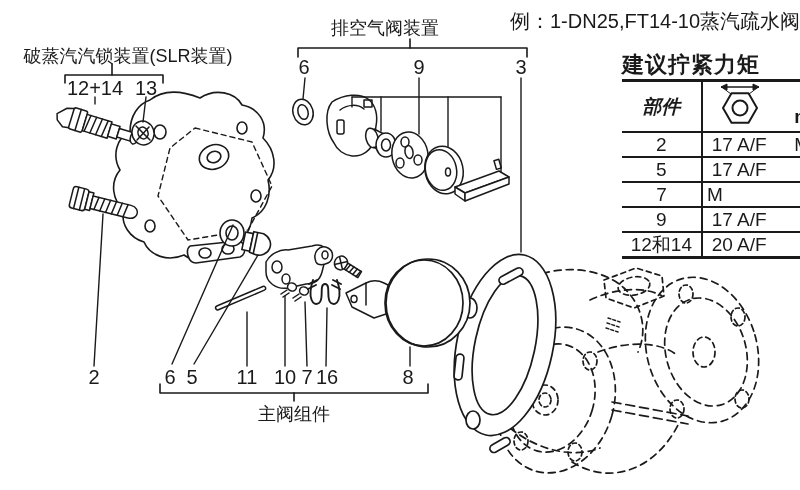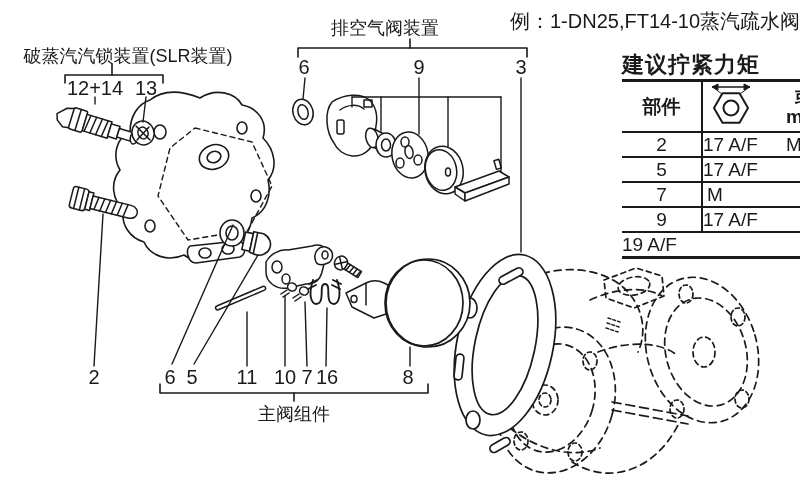--- a/index.html
+++ b/index.html
@@ -10,23 +10,23 @@
   .cjk{font-size:18px;}
   .example{position:absolute;left:510px;top:8px;font-size:20px;white-space:nowrap;}
   
   .tq{position:absolute;left:622px;top:50px;width:242px;}
   .tq-title{font-size:22px;font-weight:bold;letter-spacing:1px;height:26px;}
   .tq-grid{margin-top:3px;border-top:3px solid #1a1a1a;border-bottom:3px solid #1a1a1a;}
   .tq-head{display:flex;height:49px;align-items:center;}
   .tq-row{display:flex;height:23px;border-top:2px solid #1a1a1a;align-items:center;}
   .c1{width:79px;border-right:2px solid #1a1a1a;text-align:center;font-size:19px;align-self:stretch;
       display:flex;align-items:center;justify-content:center;}
-  .c2{width:79px;font-size:19px;white-space:nowrap;}
+  .c2{width:79px;padding-left:9px;font-size:19px;white-space:nowrap;}
   .c3{width:70px;font-size:19px;padding-left:4px;white-space:nowrap;}
-  .tq-head .c1{font-weight:bold;}
+  .tq-head .c1{font-weight:bold;font-style:italic;}
   .tq-head .c3{font-weight:bold;line-height:20px;}
   .c3 .l1{text-indent:9px;display:block;}
   .c3 .l2{display:block;}
 </style>
 </head>
 <body>
 
 <div class="stage">
 
   
@@ -324,18 +324,19 @@
       <div class="tq-row">
         <div class="c1">7</div>
         <div class="c3">M</div>
       </div>
       <div class="tq-row">
         <div class="c1">9</div>
         <div class="c2">17 A/F</div>
         <div class="c3"></div>
       </div>
       <div class="tq-row">
-        <div class="c2">19 A/F</div>
+        <div class="c1">12和14</div>
+        <div class="c2">20 A/F</div>
         <div class="c3"></div>
       </div>
     </div>
   </div>
 </div>
 
 </body></html>

